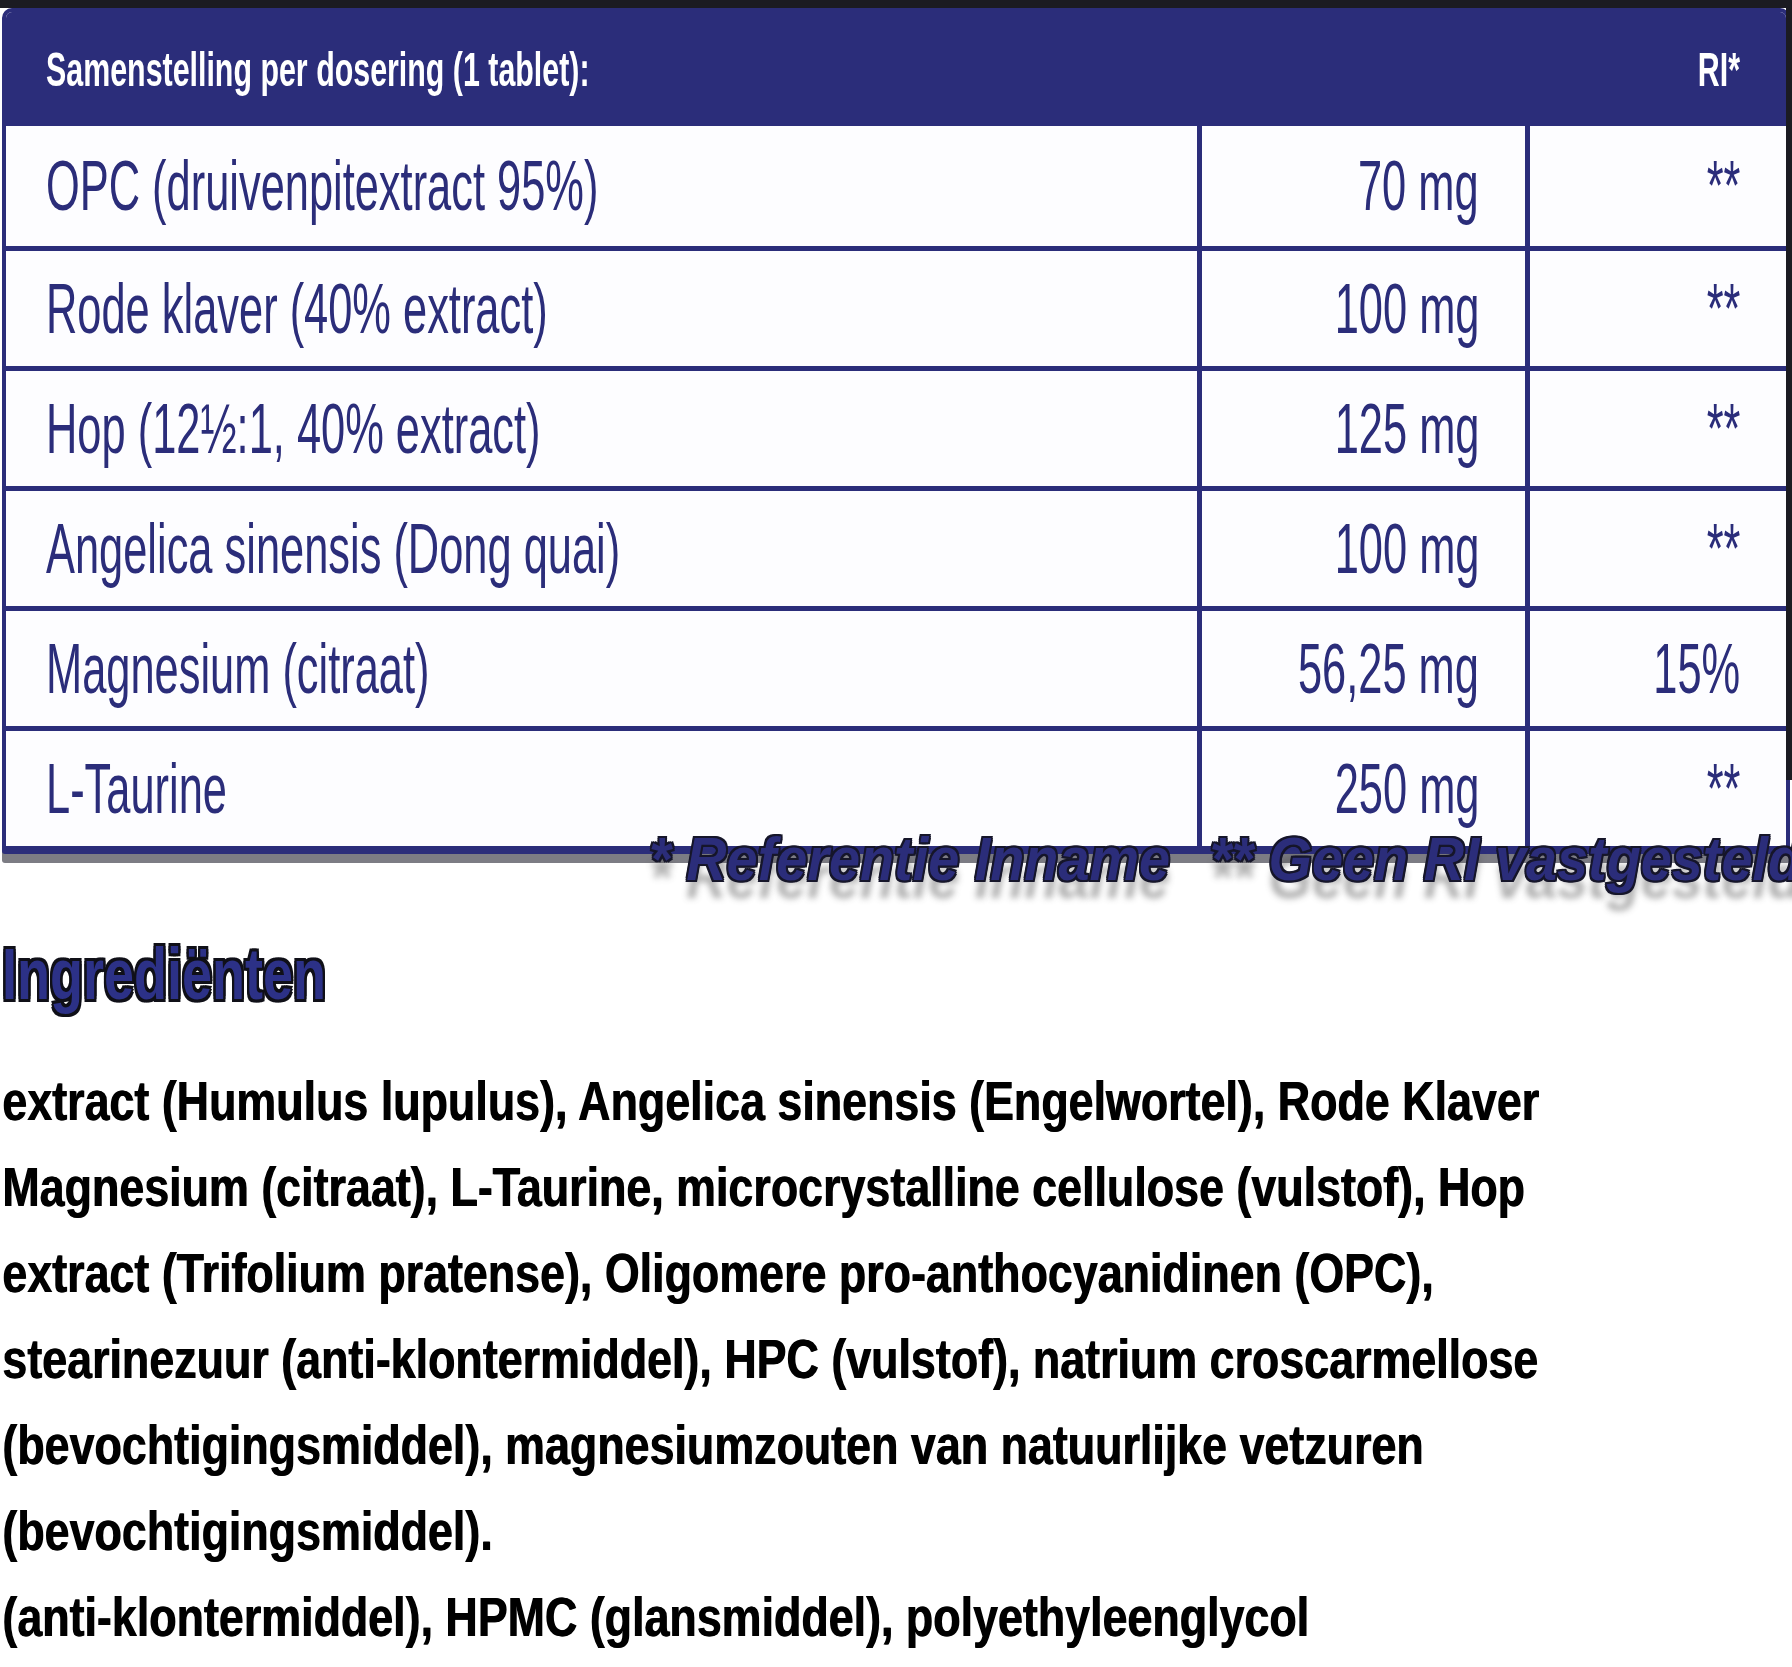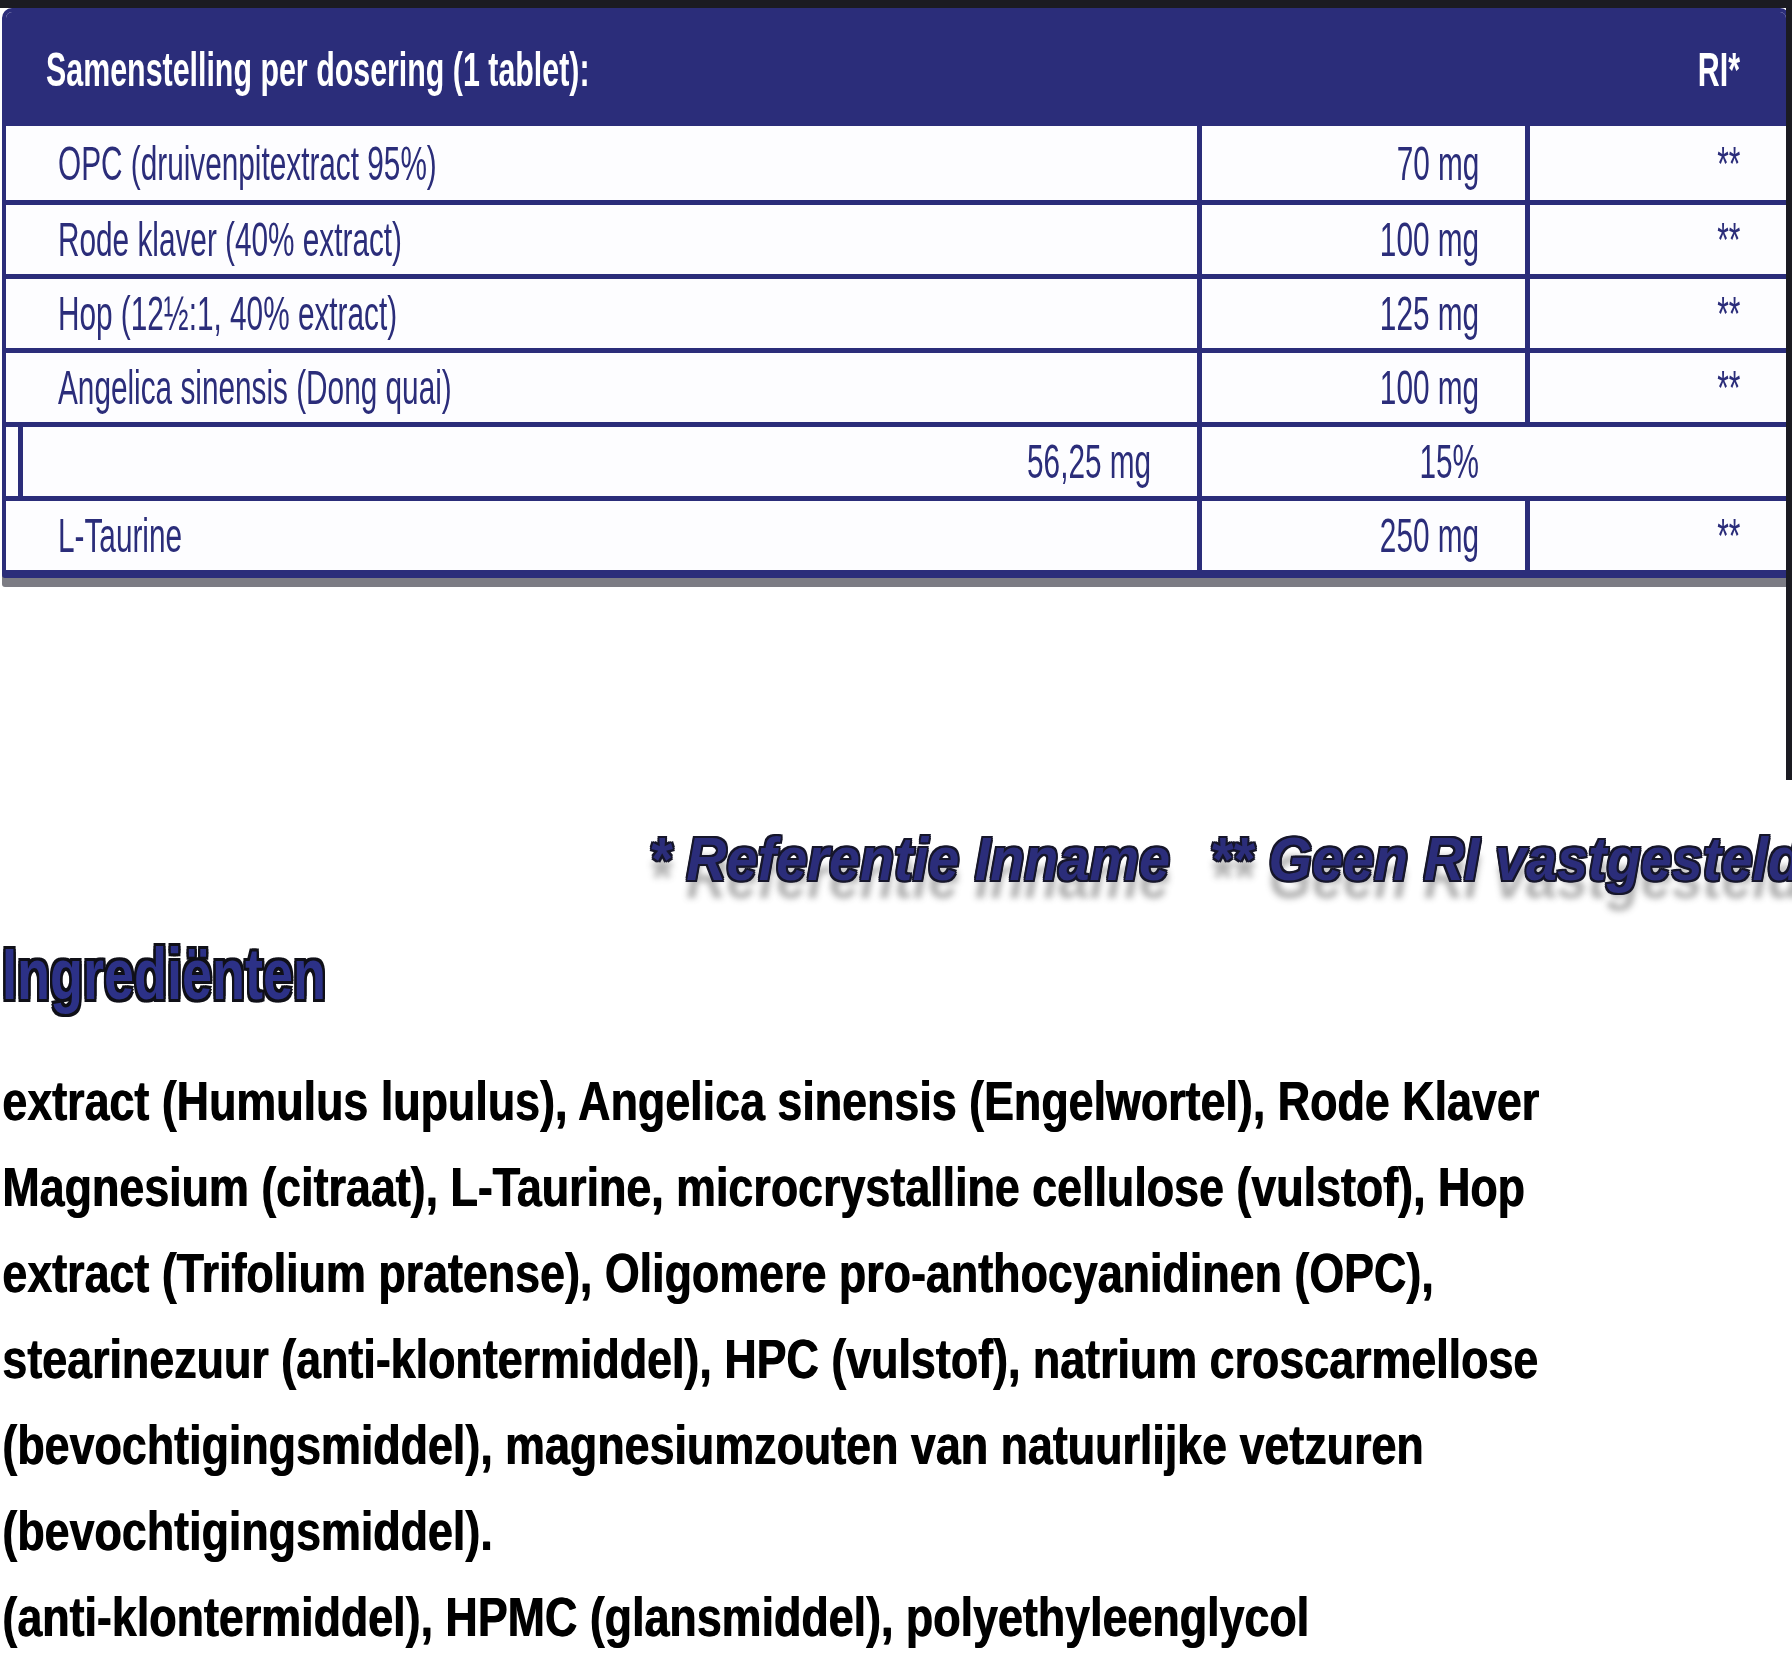--- a/index.html
+++ b/index.html
@@ -37,25 +37,24 @@
     height:114px;
     background:var(--navy);
     color:#ffffff;
     display:flex;align-items:center;justify-content:space-between;
     padding:0 46px 0 40px;
     font-size:49px;font-weight:700;
   }
   .trow{
     display:grid;
     grid-template-columns:1fr 328px 261px;
-    height:74px;
+    height:120px;
     color:var(--navy);
-    font-size:48px;
+    font-size:70px;
     background:#fdfdff;
-    padding-left:12px;
   }
   .trow + .trow{border-top:5px solid var(--navy);}
   .cell{display:flex;align-items:center;overflow:hidden;}
   .cell.name{justify-content:flex-start;padding-left:40px;}
   .cell.amount,.cell.ri{justify-content:flex-end;padding-right:46px;border-left:5px solid var(--navy);text-align:right;}
 
   
   .footnote{
     position:absolute;top:822px;right:-10px;
     text-align:right;white-space:nowrap;
@@ -143,20 +142,23 @@
           <span class="cx cx-l">Angelica sinensis (Dong quai)</span>
         </div>
       <div class="cell amount">
           <span class="cx cx-r">100 mg</span>
         </div>
       <div class="cell ri">
           <span class="cx cx-r">**</span>
         </div>
     </div>
     <div class="trow">
+      <div class="cell name">
+          <span class="cx cx-l">Magnesium (citraat)</span>
+        </div>
       <div class="cell amount">
           <span class="cx cx-r">56,25 mg</span>
         </div>
       <div class="cell ri">
           <span class="cx cx-r">15%</span>
         </div>
     </div>
     <div class="trow">
       <div class="cell name">
           <span class="cx cx-l">L-Taurine</span>

